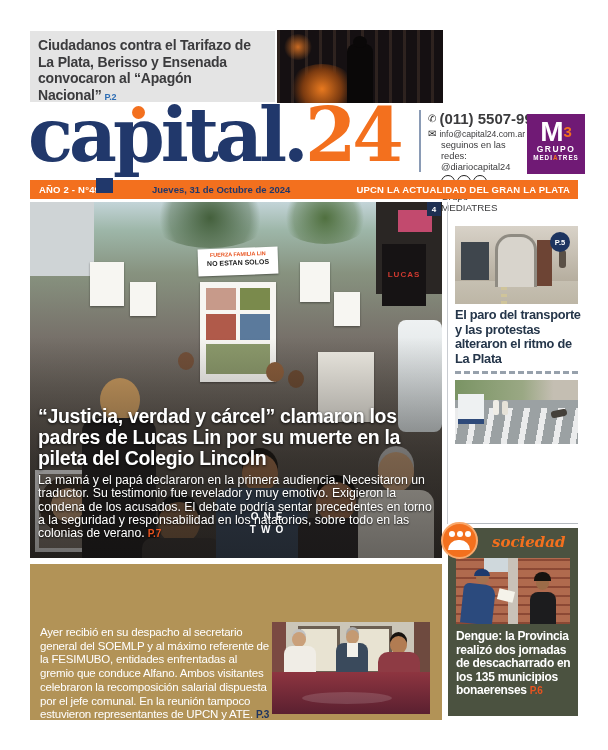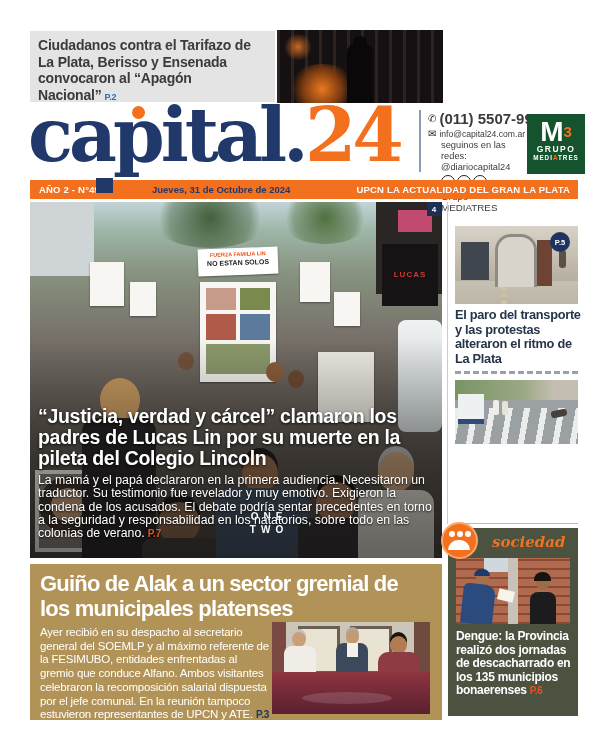--- a/index.html
+++ b/index.html
@@ -34,21 +34,21 @@
   #contact{left:428px;top:110px;width:95px;color:#3b3b3d;}
   #contact .row{display:flex;align-items:center;margin-bottom:1px;}
   #contact .ic{font-size:10px;margin-right:3px;color:#222;}
   #contact .phone{font-size:15px;font-weight:bold;white-space:nowrap;}
   #contact .email{font-size:8.6px;white-space:nowrap;}
   #contact .soc-line{font-size:9.3px;margin-left:13px;line-height:11px;}
   #contact .soc-icons{display:flex;gap:2px;margin:2px 0 2px 13px;}
   #contact .circ{width:12px;height:12px;border:1.4px solid #222;border-radius:50%;font-size:7.5px;font-weight:bold;
                  display:flex;align-items:center;justify-content:center;color:#222;}
   #contact .group{font-size:9.8px;margin-left:13px;}
-  #m3-box{left:527px;top:114px;width:58px;height:60px;background:#14532d;color:#fff;text-align:center;box-sizing:border-box;padding-top:5px;}
+  #m3-box{left:527px;top:114px;width:58px;height:60px;background:#701a75;color:#fff;text-align:center;box-sizing:border-box;padding-top:5px;}
   #m3-box .m{font-size:28px;font-weight:bold;line-height:26px;}
   #m3-box .sup{color:#f3701e;font-size:15px;vertical-align:top;}
   #m3-box .l1{font-size:8.5px;font-weight:bold;letter-spacing:1.5px;line-height:9px;}
   #m3-box .l2{font-size:6.3px;font-weight:bold;letter-spacing:1px;line-height:8px;}
   #m3-box .l2 .a{color:#f3701e;}
 
   
   #band{left:30px;top:180px;width:548px;height:19px;background:#f3701e;z-index:1;}
   #band .ed{position:absolute;left:9px;top:4px;font-size:9.5px;font-weight:bold;color:#fff;letter-spacing:.2px;}
   #band .dt{position:absolute;left:122px;top:4px;font-size:9.5px;font-weight:bold;color:#21386b;}
@@ -65,21 +65,21 @@
   #main-photo .bldg-r{right:0;top:0;width:66px;height:92px;background:#2a2624;}
   #main-photo .banner{right:10px;top:8px;width:34px;height:22px;background:#c24a6e;}
   #main-photo .van{left:368px;top:118px;width:44px;height:112px;background:linear-gradient(180deg,#eef1f2,#cfd6d8);border-radius:8px;}
   .placard{background:#f7f6f2;box-shadow:0 1px 2px rgba(0,0,0,.4);}
   #sign1{left:168px;top:46px;width:80px;height:27px;background:#fff;transform:rotate(-2deg);text-align:center;
          box-shadow:0 1px 2px rgba(0,0,0,.4);padding-top:3px;box-sizing:border-box;}
   #sign1 .s1{font-size:5.5px;font-weight:bold;color:#e8531f;line-height:7px;}
   #sign1 .s2{font-size:7px;font-weight:bold;color:#222;line-height:9px;}
   #collage{left:170px;top:80px;width:76px;height:100px;}
   #collage span{position:absolute;}
-  #lucas-sign{left:352px;top:42px;width:56px;height:62px;background:#161314;text-align:center;padding-top:26px;box-sizing:border-box;}
+  #lucas-sign{left:352px;top:42px;width:44px;height:62px;background:#161314;text-align:center;padding-top:26px;box-sizing:border-box;}
   #lucas-sign .lt{font-size:8px;font-weight:bold;color:#d03a30;letter-spacing:1px;}
   #kid-placard{left:5px;top:268px;width:66px;height:82px;background:#fff;padding:4px;box-sizing:border-box;}
   #kid-placard .face{width:100%;height:100%;background:radial-gradient(circle at 50% 42%,#caa07a 0 32%,#3a2e24 33% 55%,#8a8076 56%);}
   .overlay-shade{left:0;bottom:0;width:100%;height:62%;background:linear-gradient(180deg,transparent 0%,rgba(20,18,16,.45) 55%,rgba(15,13,12,.6) 100%);}
   #photo-badge{left:397px;top:0px;width:14px;height:14px;background:#1d2f52;color:#fff;font-size:8px;font-weight:bold;
                display:flex;align-items:center;justify-content:center;}
   #main-hl{left:8px;top:204px;width:398px;color:#fff;font-size:19.5px;line-height:20.8px;font-weight:bold;letter-spacing:-0.3px;
            text-shadow:0 1px 3px rgba(0,0,0,.85);z-index:3;}
   #main-body{left:8px;top:272px;width:398px;color:#fff;font-size:12.3px;line-height:13.3px;
              text-shadow:0 1px 2px rgba(0,0,0,.85);z-index:3;}
@@ -249,21 +249,20 @@
     <div class="head-abs" style="left:148px;top:150px;width:16px;height:18px;background:#74513a;"></div>
 
     <div class="abs overlay-shade"></div>
     <div id="photo-badge" class="abs">4</div>
 
     <div id="main-hl" class="abs">“Justicia, verdad y cárcel” clamaron los padres de Lucas Lin por su muerte en la pileta del Colegio Lincoln</div>
     <div id="main-body" class="abs"><span>La mamá y el papá declararon en la primera audiencia. Necesitaron un traductor. Su testimonio fue revelador y muy emotivo. Exigieron la condena de los acusados. El debate podría sentar precedentes en torno a la seguridad y responsabilidad en los natatorios, sobre todo en las colonias de verano.</span><span class="pref orange">P.7</span></div>
   </div>
 
   <div id="gold-box" class="abs">
-    <div class="hl">Guiño de Alak a un sector gremial de los municipales platenses</div>
     <div class="body"><span>Ayer recibió en su despacho al secretario general del SOEMLP y al máximo referente de la FESIMUBO, entidades enfrentadas al gremio que conduce Alfano. Ambos visitantes celebraron la recomposición salarial dispuesta por el jefe comunal. En la reunión tampoco estuvieron representantes de UPCN y ATE.</span><span class="pref navy">P.3</span></div>
     <div id="meet-photo" class="abs">
       <div class="abs curt-l"></div>
       <div class="abs curt-r"></div>
       <div class="abs win1"></div>
       <div class="abs win2"></div>
       <div class="head-abs" style="left:20px;top:10px;width:14px;height:15px;background:#caa07a;box-shadow:0 -3px 0 0 #c2c2c2;"></div>
       <div class="shirt" style="left:12px;top:24px;width:32px;height:28px;background:#f0ede6;border-radius:8px 8px 0 0;"></div>
       <div class="head-abs" style="left:74px;top:8px;width:13px;height:14px;background:#c49a72;box-shadow:0 -3px 0 0 #a8a8a8;"></div>
       <div class="shirt" style="left:64px;top:21px;width:32px;height:30px;background:#3a4a5c;border-radius:8px 8px 0 0;"></div>

